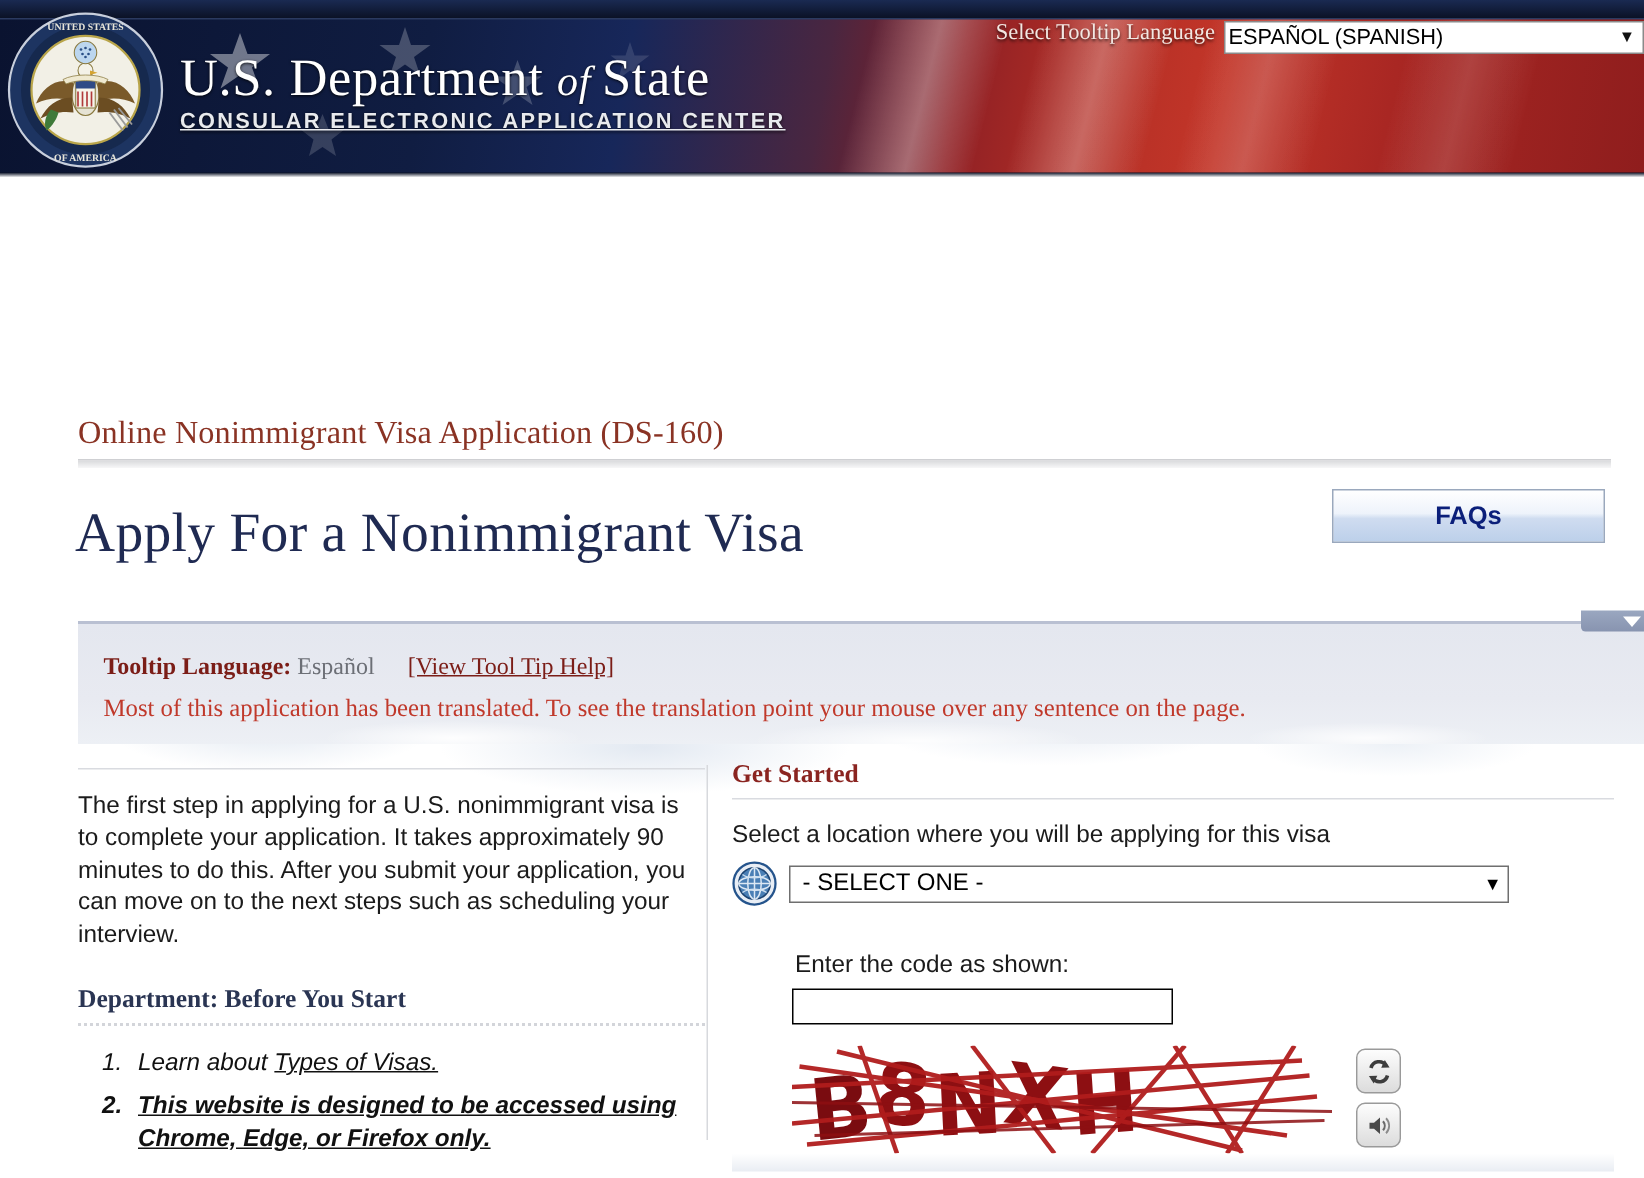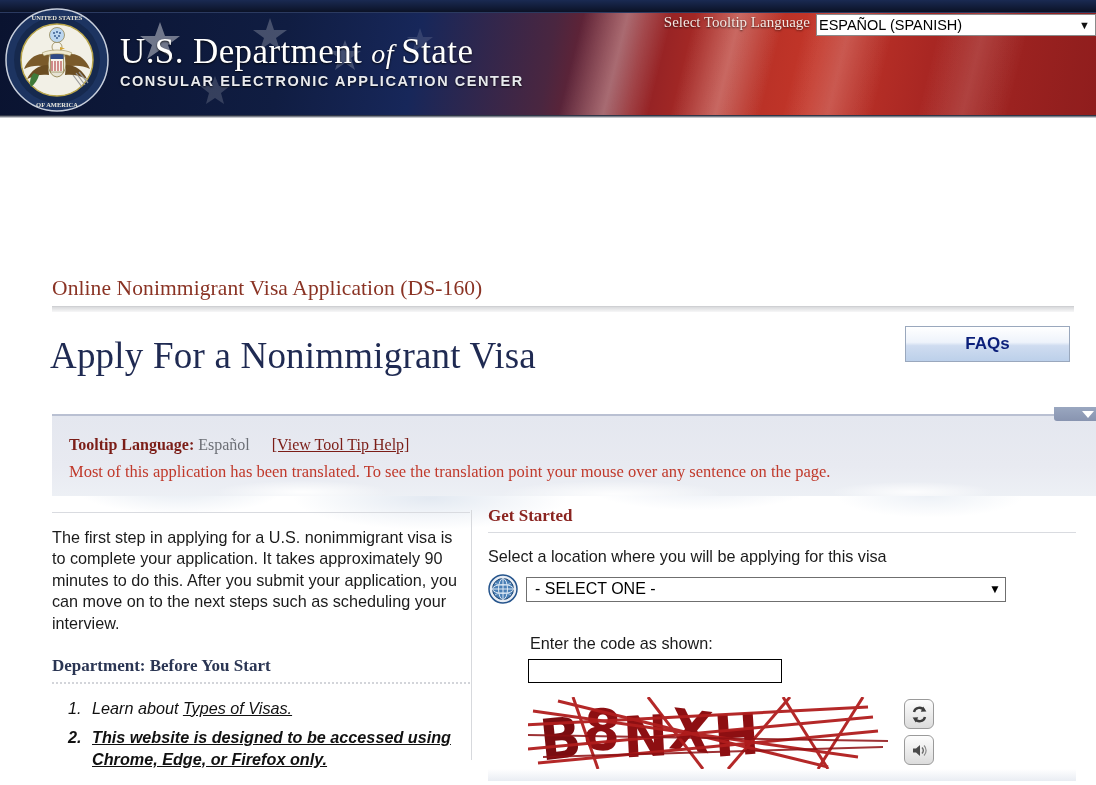--- a/index.html
+++ b/index.html
@@ -100,20 +100,21 @@
   .hdr-title .italic-of { font-style: italic; font-size: 28px; }
   .hdr-sub {
     margin-top: 4px;
     font-family: "Liberation Sans", sans-serif;
     color: #e8eaee;
     font-size: 14.5px;
     font-weight: bold;
     letter-spacing: 1.55px;
     text-shadow: 0 1px 2px rgba(0,0,0,.8);
     white-space: nowrap;
+    text-decoration: underline;
   }
 
   .lang-bar {
     position: absolute;
     top: 14px; right: 0;
     display: flex;
     align-items: flex-start;
     gap: 6px;
     z-index: 9;
   }
@@ -180,21 +181,21 @@
     left: 50px; top: 216px;
     font-family: "Liberation Serif", serif;
     font-size: 37px;
     color: #1f2a52;
     letter-spacing: .2px;
   }
 
   .faq-btn {
     position: absolute;
     right: 26px; top: 208px;
-    width: 165px; height: 36px;
+    width: 182px; height: 36px;
     background: linear-gradient(to bottom, #ffffff 0%, #eef3fb 45%, #cfdcf0 55%, #bcd0ea 100%);
     border: 1px solid #9aa8bd;
     color: #0b1f7a;
     font-size: 17px;
     font-weight: bold;
     display: flex;
     align-items: center;
     justify-content: center;
     cursor: pointer;
     box-sizing: border-box;

